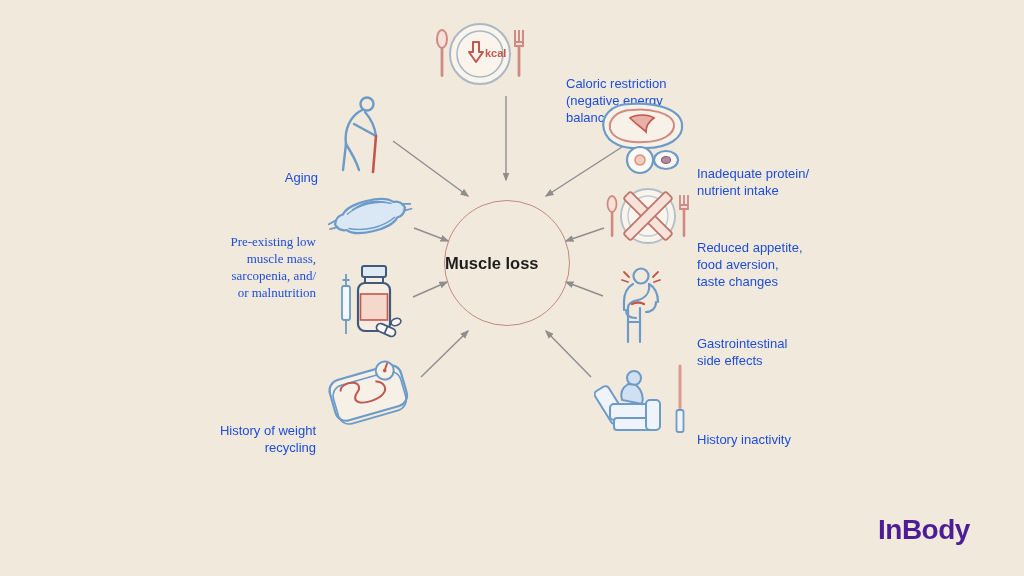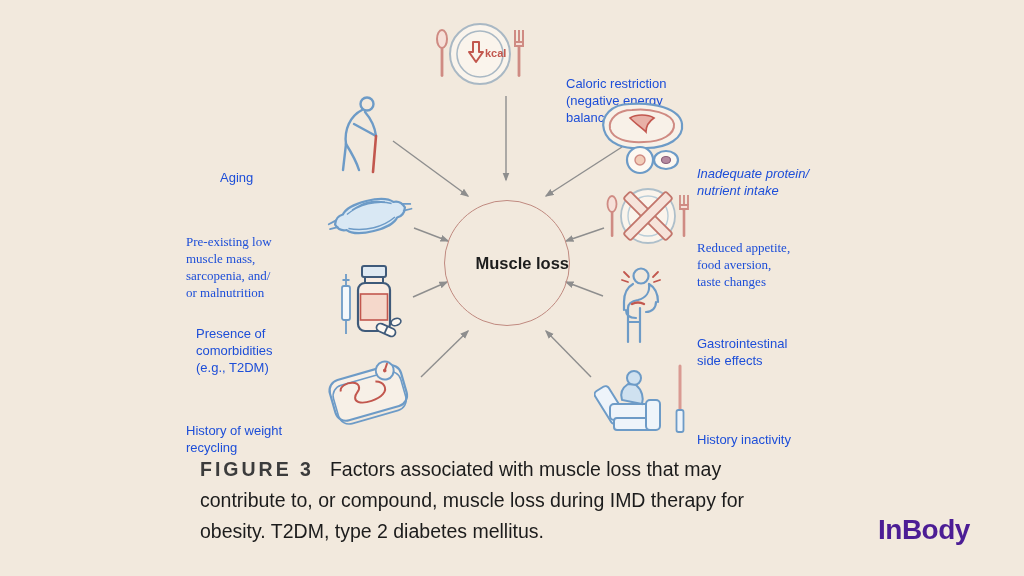--- a/index.html
+++ b/index.html
@@ -12,28 +12,28 @@
     overflow:hidden;
   }
   .abs{position:absolute;}
   .factor-label{
     font-size:13px;
     line-height:1.32;
     white-space:pre-line;
     color:#1d4ed8;
     margin-top:47px;
   }
-  .r{text-align:left;}
+  .r{text-align:right;}
   .center-circle{
     position:absolute;
     left:444px;top:200px;
     width:124px;height:124px;
     border:1.6px solid #c08a80;
     border-radius:50%;
-    display:flex;align-items:center;justify-content:flex-end;
+    display:flex;align-items:center;justify-content:flex-start;
     background:transparent;
   }
   .center-circle span{
     font-weight:bold;
     font-size:16.5px;
     color:#1d1d1d;
   }
   .arrows{position:absolute;left:0;top:0;pointer-events:none;}
   .caption{
     position:absolute;
@@ -126,21 +126,21 @@
     <svg width="94" height="84" viewBox="0 0 94 84">
       <path d="M8 34 C4 20,16 8,34 8 C56 6,84 12,86 28 C88 42,72 52,50 52 C28 54,12 48,8 34 Z" fill="#f8f1e8" stroke="#6d9bc7" stroke-width="2.2"></path>
       <path d="M14 33 C12 23,22 14,36 14 C54 12,76 17,78 28 C79 38,66 46,48 46 C31 47,17 43,14 33 Z" fill="none" stroke="#cf8b83" stroke-width="2"></path>
       <path d="M34 22 C40 18,52 18,58 22 C52 26,50 30,50 36 C46 32,40 28,34 22 Z" fill="#e8b1a7" stroke="#c2574e" stroke-width="1.6"></path>
       <circle cx="44" cy="64" r="13" fill="#fdf8f1" stroke="#6d9bc7" stroke-width="2.2"></circle>
       <circle cx="44" cy="64" r="5" fill="#f2cdb9" stroke="#cf8b83" stroke-width="1.4"></circle>
       <ellipse cx="70" cy="64" rx="12" ry="9" fill="#fdf8f1" stroke="#6d9bc7" stroke-width="2.2"></ellipse>
       <ellipse cx="70" cy="64" rx="4.5" ry="3.5" fill="#b58aa0" stroke="#8a5f7a" stroke-width="1.2"></ellipse>
     </svg>
   </div>
-  <div class="abs factor-label" style="left:697px;top:118px;font-style:italic;">Inadequate protein/
+  <div class="abs factor-label" style="left:697px;top:118px;">Inadequate protein/
 nutrient intake</div>
 
   <div class="abs factor-label r" style="left:186px;top:186px;width:130px;font-family:Liberation Serif, serif;">Pre-existing low
 muscle mass,
 sarcopenia, and/
 or malnutrition</div>
   <div class="abs" style="left:324px;top:186px;">
     <svg width="92" height="60" viewBox="0 0 92 60">
       <g transform="rotate(-14 46 30)">
         <path d="M10 30 C12 24,16 22,20 22 C28 12,64 12,72 22 C76 22,80 24,82 30 C80 36,76 38,72 38 C64 48,28 48,20 38 C16 38,12 36,10 30 Z" fill="#d9e8f4" stroke="#6d9bc7" stroke-width="2.2" stroke-linejoin="round"></path>
@@ -162,27 +162,24 @@
       <circle cx="44" cy="34" r="27" fill="#faf4ec" stroke="#aebfca" stroke-width="1.8"></circle>
       <circle cx="44" cy="34" r="20" fill="none" stroke="#b9cdd8" stroke-width="1.4"></circle>
       <g transform="rotate(45 44 34)">
         <rect x="14" y="29" width="60" height="10" rx="2.5" fill="#f6e3da" stroke="#c2756b" stroke-width="1.8"></rect>
       </g>
       <g transform="rotate(-45 44 34)">
         <rect x="14" y="29" width="60" height="10" rx="2.5" fill="#f6e3da" stroke="#c2756b" stroke-width="1.8"></rect>
       </g>
     </svg>
   </div>
-  <div class="abs factor-label" style="left:697px;top:192px;font-family:Liberation Serif, serif;">Reduced appetite,
+  <div class="abs factor-label" style="left:697px;top:192px;">Reduced appetite,
 food aversion,
 taste changes</div>
 
-  <div class="abs factor-label r" style="left:196px;top:278px;width:120px;">Presence of
-comorbidities
-(e.g., T2DM)</div>
   <div class="abs" style="left:334px;top:260px;">
     <svg width="68" height="84" viewBox="0 0 68 84">
       <g stroke="#6d9bc7" stroke-width="1.8" fill="#f4f8fb">
         <rect x="8" y="26" width="8" height="34" rx="2"></rect>
         <path d="M12 14 v12 M8.5 20 h7" fill="none"></path>
         <path d="M12 60 v14" fill="none"></path>
       </g>
       <rect x="28" y="6" width="24" height="11" rx="2" fill="#dfe9f2" stroke="#3f5a7a" stroke-width="2"></rect>
       <rect x="31" y="17" width="18" height="6" fill="#f9ece2" stroke="#3f5a7a" stroke-width="2"></rect>
       <rect x="24" y="23" width="32" height="48" rx="7" fill="#f9ece2" stroke="#3f5a7a" stroke-width="2.2"></rect>
@@ -241,21 +238,16 @@
       <g stroke="#6d9bc7" stroke-width="2" fill="#cfe1f0" stroke-linecap="round">
         <circle cx="40" cy="18" r="7"></circle>
         <path d="M34 24 C28 28,26 34,28 40 L48 44 C50 38,48 30,42 25 Z"></path>
       </g>
       <line x1="86" y1="6" x2="86" y2="52" stroke="#d99a92" stroke-width="3" stroke-linecap="round"></line>
       <rect x="82.5" y="50" width="7" height="22" rx="2" fill="#eef4fa" stroke="#6d9bc7" stroke-width="1.8"></rect>
     </svg>
   </div>
   <div class="abs factor-label" style="left:697px;top:384px;">History inactivity</div>
 
-  <div class="caption">
-    <span class="figlabel">FIGURE 3</span><span>Factors associated with muscle loss that may</span><br>
-    <span>contribute to, or compound, muscle loss during IMD therapy for</span><br>
-    <span>obesity. T2DM, type 2 diabetes mellitus.</span>
-  </div>
 
   <div class="logo">InBody</div>
 
 </div>
 
 </body></html>

